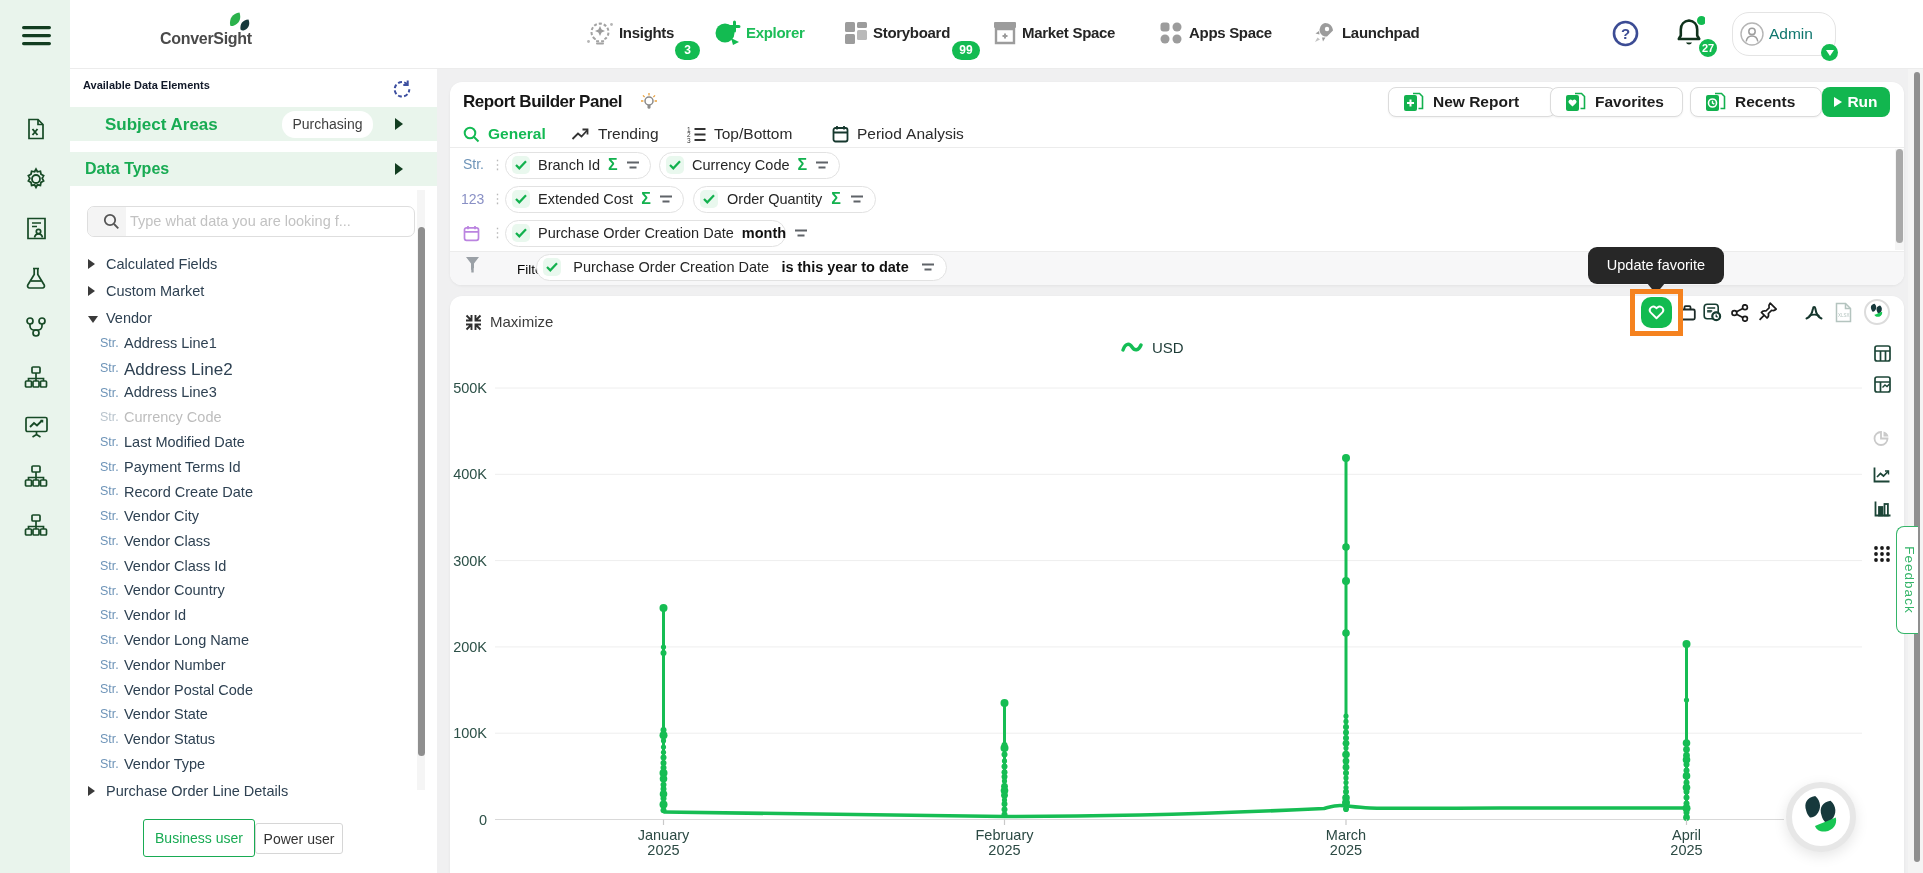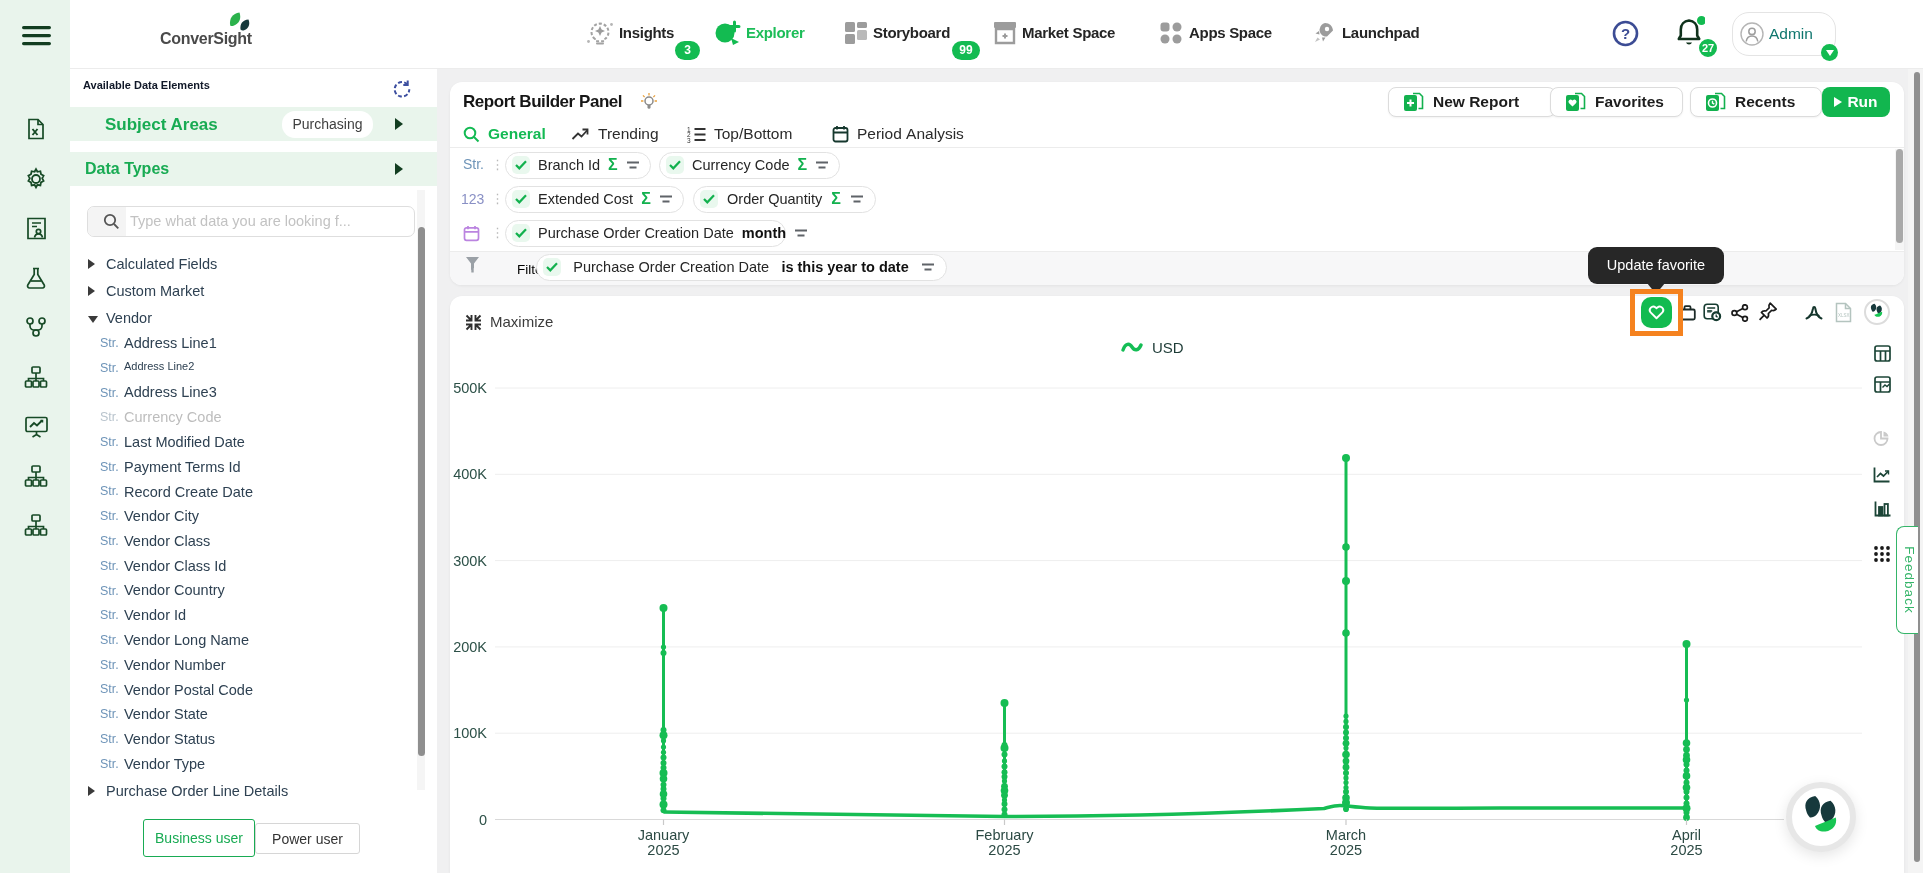--- a/index.html
+++ b/index.html
@@ -104,21 +104,21 @@
 
   <div class="abs" style="left:88px;top:259px;width:0;height:0;border-top:5.5px solid transparent;border-bottom:5.5px solid transparent;border-left:7px solid #3a3a3a;"></div>
   <div class="abs" style="left:106px;top:256px;font-size:14.5px;color:#2e4152;">Calculated Fields</div>
   <div class="abs" style="left:88px;top:286px;width:0;height:0;border-top:5.5px solid transparent;border-bottom:5.5px solid transparent;border-left:7px solid #3a3a3a;"></div>
   <div class="abs" style="left:106px;top:283px;font-size:14.5px;color:#2e4152;">Custom Market</div>
   <div class="abs" style="left:88px;top:316px;width:0;height:0;border-left:5.5px solid transparent;border-right:5.5px solid transparent;border-top:7px solid #3a3a3a;"></div>
   <div class="abs" style="left:106px;top:310px;font-size:14.5px;color:#2e4152;">Vendor</div>
   <div class="abs" style="left:100px;top:336px;font-size:12.5px;color:#6e94b8;">Str.</div>
   <div class="abs" style="left:124px;top:335px;font-size:14.5px;color:#2e4152;">Address Line1</div>
   <div class="abs" style="left:100px;top:361px;font-size:12.5px;color:#6e94b8;">Str.</div>
-  <div class="abs" style="left:124px;top:360px;font-size:11px;color:#2e4152;">Address Line2</div>
+  <div class="abs" style="left:124px;top:360px;font-size:17px;color:#2e4152;">Address Line2</div>
   <div class="abs" style="left:100px;top:386px;font-size:12.5px;color:#6e94b8;">Str.</div>
   <div class="abs" style="left:124px;top:384px;font-size:14.5px;color:#2e4152;">Address Line3</div>
   <div class="abs" style="left:100px;top:410px;font-size:12.5px;color:#b9c4cd;">Str.</div>
   <div class="abs" style="left:124px;top:409px;font-size:14.5px;color:#bdbdbd;">Currency Code</div>
   <div class="abs" style="left:100px;top:435px;font-size:12.5px;color:#6e94b8;">Str.</div>
   <div class="abs" style="left:124px;top:434px;font-size:14.5px;color:#2e4152;">Last Modified Date</div>
   <div class="abs" style="left:100px;top:460px;font-size:12.5px;color:#6e94b8;">Str.</div>
   <div class="abs" style="left:124px;top:459px;font-size:14.5px;color:#2e4152;">Payment Terms Id</div>
   <div class="abs" style="left:100px;top:484px;font-size:12.5px;color:#6e94b8;">Str.</div>
   <div class="abs" style="left:124px;top:484px;font-size:14.5px;color:#2e4152;">Record Create Date</div>
@@ -144,21 +144,21 @@
   <div class="abs" style="left:124px;top:731px;font-size:14.5px;color:#2e4152;">Vendor Status</div>
   <div class="abs" style="left:100px;top:757px;font-size:12.5px;color:#6e94b8;">Str.</div>
   <div class="abs" style="left:124px;top:756px;font-size:14.5px;color:#2e4152;">Vendor Type</div>
   <div class="abs" style="left:88px;top:786px;width:0;height:0;border-top:5.5px solid transparent;border-bottom:5.5px solid transparent;border-left:7px solid #3a3a3a;"></div>
   <div class="abs" style="left:106px;top:783px;font-size:14.5px;color:#2e4152;">Purchase Order Line Details</div>
 
   <div class="abs" style="left:417px;top:190px;width:8px;height:600px;background:#f5f5f5;"></div>
   <div class="abs" style="left:417.5px;top:227px;width:7px;height:529px;background:#8f8f8f;border-radius:3.5px;"></div>
 
   <div class="abs" style="left:143px;top:819px;width:112px;height:38px;border:1.5px solid #18ab53;border-radius:3px;background:#fff;font-size:14px;color:#18ab53;text-align:center;line-height:36px;">Business user</div>
-  <div class="abs" style="left:255px;top:823px;width:105px;height:31px;border:1px solid #d6d6d6;border-radius:3px;background:#fff;font-size:14px;color:#333;text-align:center;line-height:30px;">Power user</div>
+  <div class="abs" style="left:255px;top:823px;width:88px;height:31px;border:1px solid #d6d6d6;border-radius:3px;background:#fff;font-size:14px;color:#333;text-align:center;line-height:30px;">Power user</div>
 
   <div id="nav" class="abs" style="left:70px;top:0;width:1853px;height:69px;background:#fff;border-bottom:1px solid #ececec;"></div>
 
   <svg class="abs" style="left:22px;top:26px;" width="29" height="20" viewBox="0 0 29 20">
     <g fill="#123d20">
         <rect x="0" y="0" width="29" height="3.2" rx="1.6"></rect>
         <rect x="0" y="8" width="29" height="3.2" rx="1.6"></rect>
         <rect x="0" y="16" width="29" height="3.2" rx="1.6"></rect>
       </g>
   </svg>

